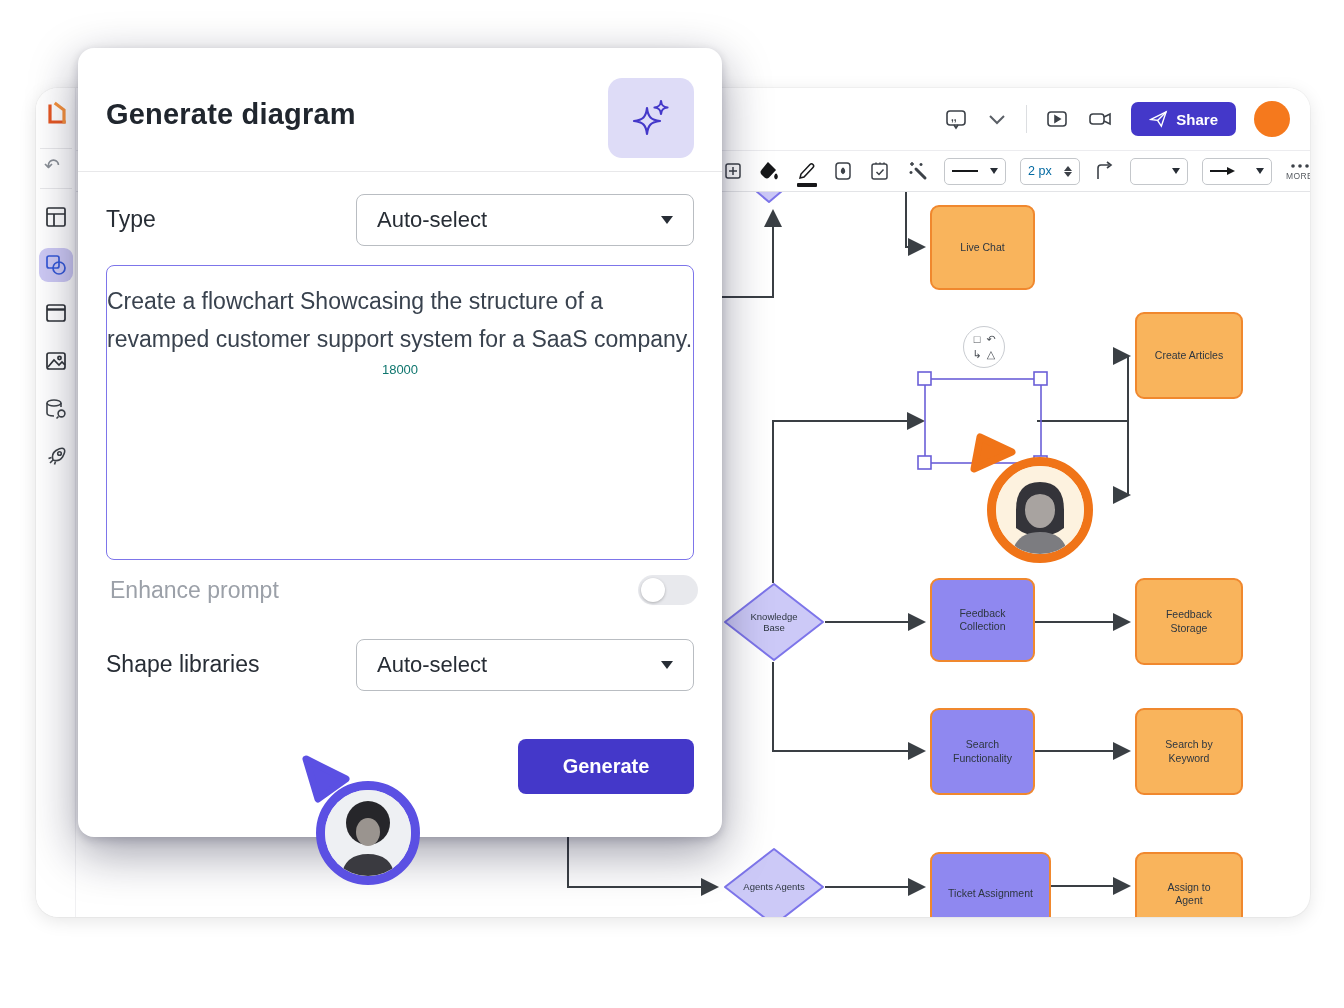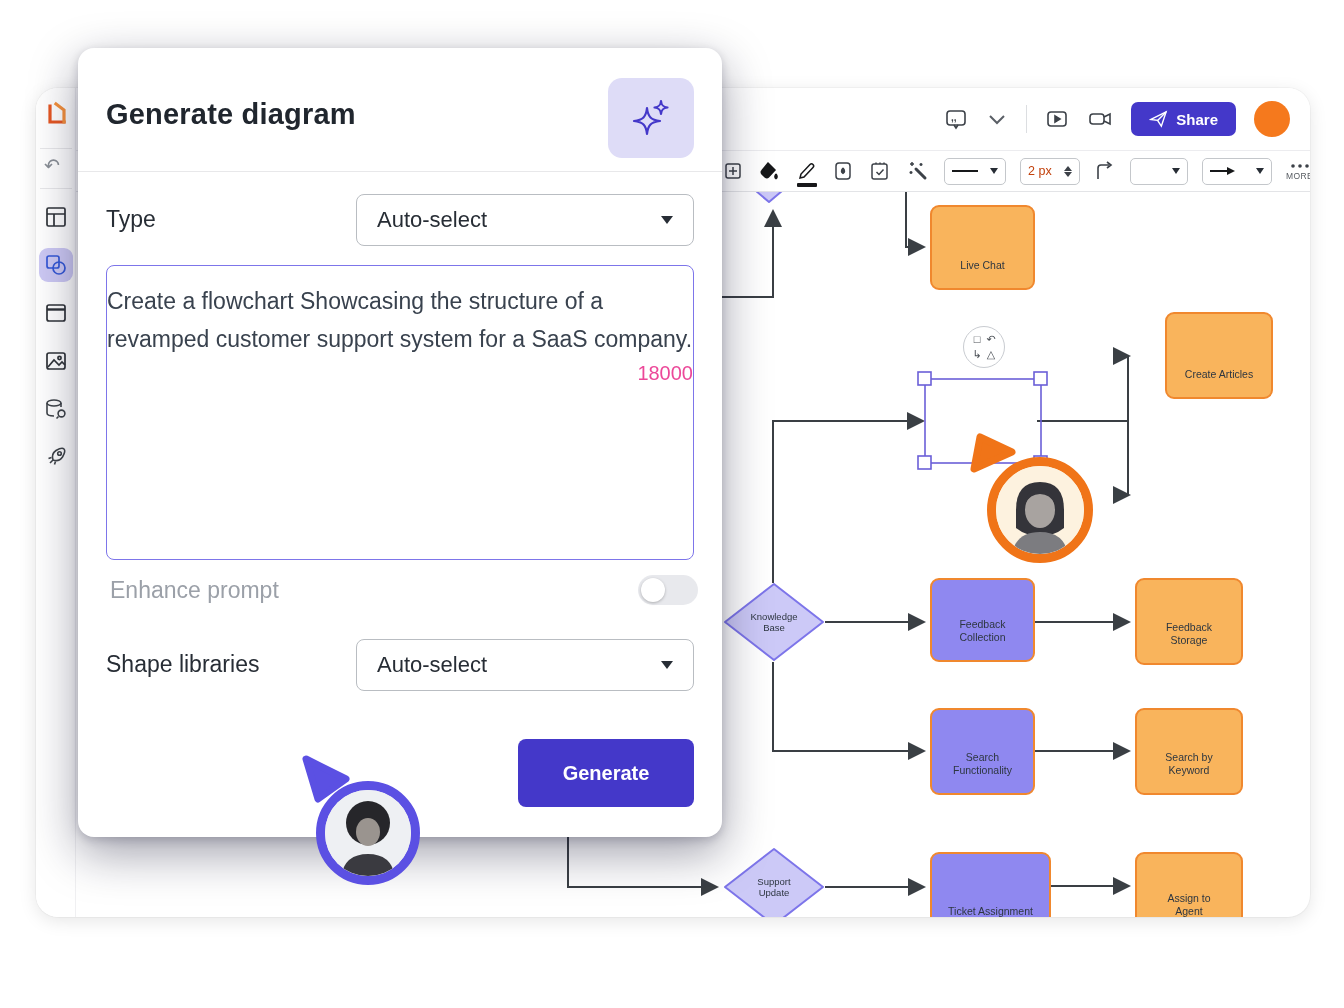--- a/index.html
+++ b/index.html
@@ -13,21 +13,21 @@
   }
 
   
   .flow-layer{ position:absolute; inset:0; z-index:1; }
   svg.flow{ position:absolute; inset:0; width:1274px; height:829px; }
   .conn{ fill:none; stroke:#3a3f44; stroke-width:2; }
   .sel-line{ fill:none; stroke:var(--select-purple); stroke-width:1.6; }
   .sel-handle{ fill:#fff; stroke:var(--select-purple); stroke-width:1.6; }
 
   .node{
-    position:absolute; display:flex; align-items:flex-end; justify-content:center;
+    position:absolute; display:flex; align-items:center; justify-content:center;
     border-radius:9px; font-size:10.5px; color:#2d3640; text-align:center; line-height:1.25;
     border:2px solid var(--node-orange-border); padding:16px; z-index:2;
   }
   .node.orange{ background:var(--node-orange-fill); }
   .node.purple{ background:var(--node-purple-fill); }
 
   .dnode{ position:absolute; z-index:2; }
   .dnode svg{ position:absolute; inset:0; width:100%; height:100%; overflow:visible; }
   .dnode polygon{ fill:var(--diamond-fill); stroke:var(--diamond-border); stroke-width:2; stroke-linejoin:round; }
   .dnode span{
@@ -64,21 +64,21 @@
   .tb-divider{ width:1px; height:28px; background:#dcdee1; flex:none; }
   .share-btn{
     display:flex; align-items:center; gap:8px; background:var(--accent); color:#fff;
     font-size:15px; font-weight:bold; border:none; border-radius:7px; height:34px; padding:0 18px; flex:none;
   }
   .account-avatar{ width:36px; height:36px; border-radius:50%; background:var(--avatar-orange); flex:none; }
   .mini-select{
     display:flex; align-items:center; justify-content:space-between; border:1px solid #c4c7cb;
     border-radius:5px; height:27px; padding:0 7px; color:#3c4148; background:#fff; flex:none;
   }
-  .px-val{ font-size:12.5px; color:#c2410c; }
+  .px-val{ font-size:12.5px; color:#0369a1; }
   .stepper{ display:flex; flex-direction:column; gap:1px; margin-left:6px; }
   .more-wrap{ display:flex; flex-direction:column; align-items:center; color:#3c4148; flex:none; }
   .more-label{ font-size:8.5px; letter-spacing:.4px; color:#555a60; margin-top:1px; }
   .pencil-wrap{ position:relative; }
   .pencil-under{ position:absolute; left:2px; bottom:-4px; width:20px; height:4px; background:#17181a; border-radius:1px; }
 
   .sidebar{
     position:absolute; left:0; top:0; width:40px; height:829px; background:#fff; z-index:7;
     border-right:1px solid #f0f0f2;
   }
@@ -106,31 +106,31 @@
   }
   .m-select .val{ font-size:22px; color:#272d35; }
   .caret{ width:0; height:0; border-left:6px solid transparent; border-right:6px solid transparent; border-top:8px solid #272d35; }
   .type-row{ position:absolute; left:0; top:146px; width:100%; height:52px; }
   .type-row .m-label{ position:absolute; left:28px; top:12px; }
   .prompt-box{
     position:absolute; left:28px; top:217px; width:588px; height:295px;
     border:1.5px solid #7d75ea; border-radius:8px; padding:16px 0; overflow:hidden;
   }
   .prompt-text{ font-size:23px; color:#39424e; line-height:38px; }
-  .char-count{ text-align:right; font-size:20px; color:#ec4899; margin-top:4px; }
+  .char-count{ text-align:center; font-size:13px; color:#0f766e; margin-top:4px; }
   .enhance-row{ position:absolute; left:4px; top:527px; width:100%; height:32px;padding-left:36px; }
   .enhance-row .m-label{ position:absolute; left:28px; top:2px; color:#9ba0a8; }
   .toggle{
     position:absolute; right:28px; top:0; width:60px; height:30px; border-radius:15px; background:#e8e9ed;
   }
   .toggle .knob{ position:absolute; left:3px; top:3px; width:24px; height:24px; border-radius:50%; background:#fff; box-shadow:0 1px 3px rgba(0,0,0,.25); }
   .lib-row{ position:absolute; left:0; top:591px; width:100%; height:52px; }
   .lib-row .m-label{ position:absolute; left:28px; top:12px; }
   .generate-btn{
-    position:absolute; right:28px; top:691px; width:176px; height:68px; background:var(--accent);
+    position:absolute; right:28px; top:691px; width:176px; height:55px; background:var(--accent);
     color:#fff; font-size:20px; font-weight:bold; border:none; border-radius:8px; font-family:inherit;
   }
 
   
   .collab-purple{ position:absolute; left:316px; top:781px; width:104px; height:104px; z-index:30; }
   .collab-purple .ring{ position:absolute; inset:0; border-radius:50%; border:9px solid var(--cursor-purple); background:#eef0f3; overflow:hidden; }
   .collab-cursor{ position:absolute; left:292px; top:746px; width:70px; height:70px; z-index:31; }
 </style>
 </head>
 <body>
@@ -163,21 +163,21 @@
         <rect class="sel-handle" x="882" y="284" width="13" height="13"></rect>
         <rect class="sel-handle" x="998" y="284" width="13" height="13"></rect>
         <rect class="sel-handle" x="882" y="368" width="13" height="13"></rect>
         <rect class="sel-handle" x="998" y="368" width="13" height="13"></rect>
       </g>
     </svg>
 
     <div class="node orange" style="left:894px;top:117px;width:105px;height:85px">
         <span>Live Chat</span>
       </div>
-    <div class="node orange" style="left:1129px;top:224px;width:108px;height:87px">
+    <div class="node orange" style="left:1099px;top:224px;width:108px;height:87px">
         <span>Create Articles</span>
       </div>
     <div class="node purple" style="left:894px;top:490px;width:105px;height:84px">
         <span>Feedback Collection</span>
       </div>
     <div class="node orange" style="left:1099px;top:490px;width:108px;height:87px">
         <span>Feedback Storage</span>
       </div>
     <div class="node purple" style="left:894px;top:620px;width:105px;height:87px">
         <span>Search Functionality</span>
@@ -200,21 +200,21 @@
     <div class="dnode" style="left:687px;top:494px;width:102px;height:80px">
       <svg viewBox="0 0 102 80" preserveAspectRatio="none">
           <polygon points="51,2 100,40 51,78 2,40"></polygon>
         </svg>
       <span>Knowledge Base</span>
     </div>
     <div class="dnode" style="left:687px;top:759px;width:102px;height:80px">
       <svg viewBox="0 0 102 80" preserveAspectRatio="none">
           <polygon points="51,2 100,40 51,78 2,40"></polygon>
         </svg>
-      <span>Support Update</span>
+      <span>Agents Agents</span>
     </div>
 
     <div class="shape-badge">
       <span>□</span>
       <span>↶</span>
       <span>↳</span>
       <span>△</span>
     </div>
 
     <div class="avatar-ring av-orange">

